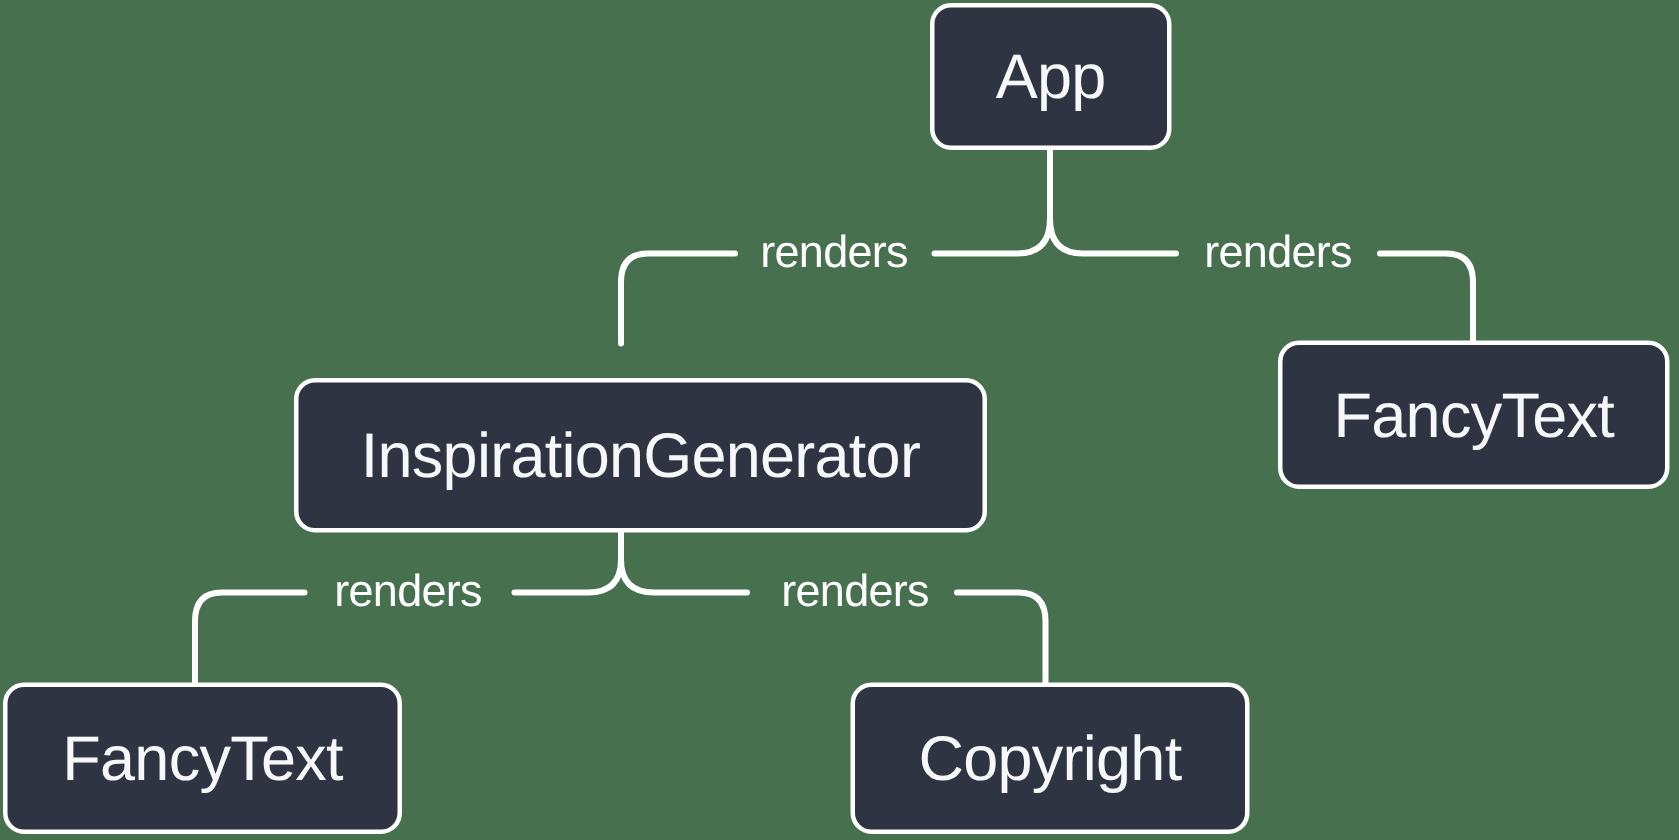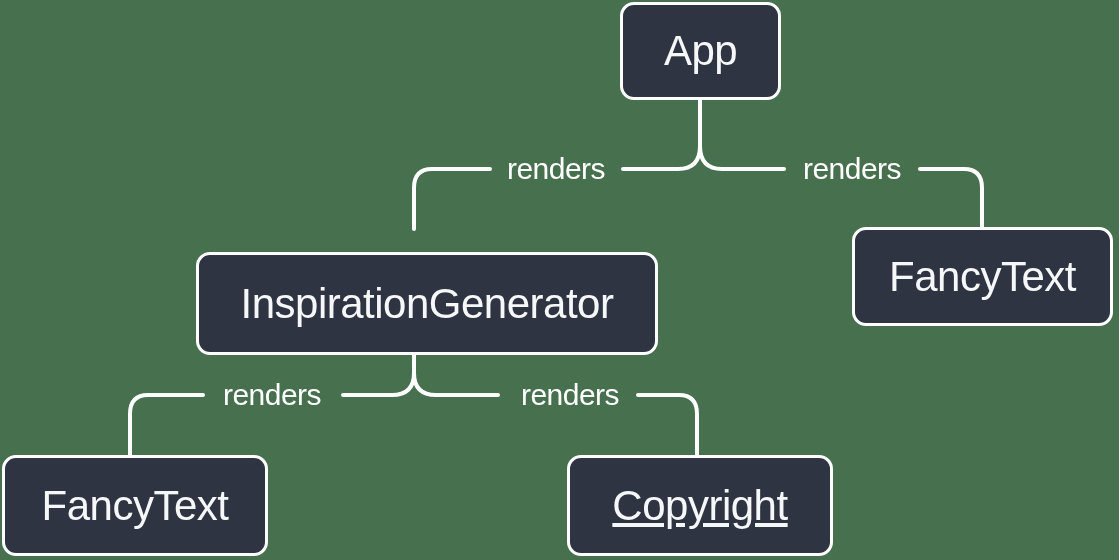--- a/index.html
+++ b/index.html
@@ -38,21 +38,21 @@
     justify-content: center;
     color: var(--node-text, #f6f7f9);
     font-size: 42px;
     letter-spacing: -0.5px;
     white-space: nowrap;
   }
   .node-app        { left: 620px; top: 2px;   width: 161px; height: 98px;  }
   .node-ig         { left: 196px; top: 228px; width: 462px; height: 103px; margin-top: 24px; }
   .node-ft-right   { left: 852px; top: 227px; width: 261px; height: 99px;  }
   .node-ft-left    { left: 2px;   top: 455px; width: 266px; height: 101px; }
-  .node-copyright  { left: 567px; top: 455px; width: 266px; height: 101px; text-decoration: underline; }
+  .node-copyright  { left: 567px; top: 455px; width: 266px; height: 101px; }
   .edge-label {
     position: absolute;
     transform: translate(-50%, -50%);
     color: var(--label-text, #ffffff);
     font-size: 30px;
     font-weight: 400;
     letter-spacing: -0.5px;
     white-space: nowrap;
   }
   .edge-label-1 { left: 556px; top: 169px; }

